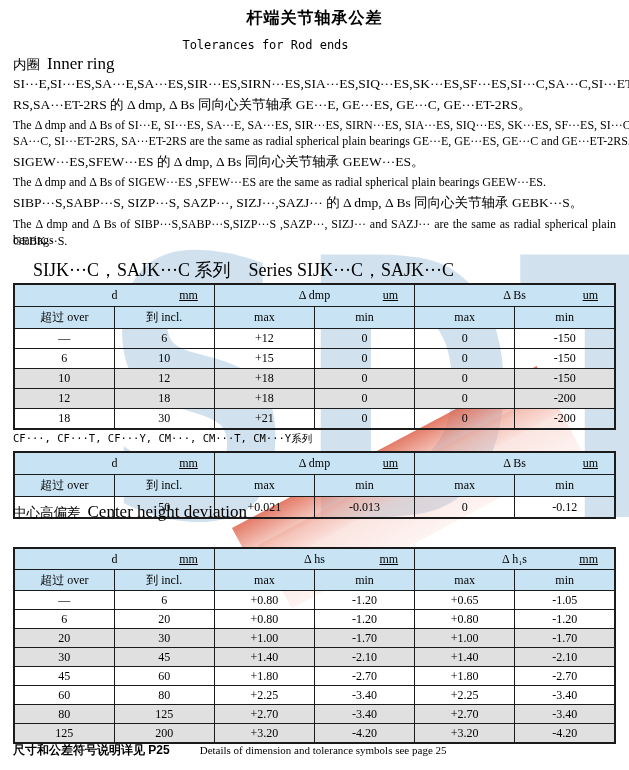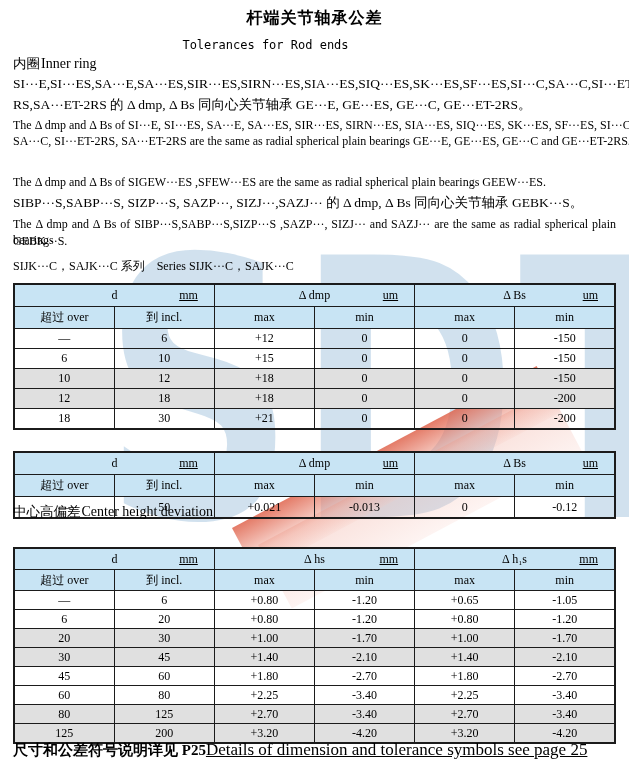--- a/index.html
+++ b/index.html
@@ -19,25 +19,25 @@
   
   .title{position:absolute;top:8px;left:0;width:629px;text-align:center;z-index:1;
          font-family:"Liberation Sans","DejaVu Sans",sans-serif;font-weight:bold;font-size:16px;letter-spacing:1px;}
   .subtitle{position:absolute;top:38px;left:0;width:531px;text-align:center;z-index:1;
          font-family:"DejaVu Sans Mono",monospace;font-size:12px;}
   .ln{position:absolute;left:13px;z-index:1;white-space:nowrap;}
   .zh{font-size:13.5px;line-height:19px;}
   .en{font-size:12px;line-height:16px;}
   .just{width:603px;white-space:normal;text-align:justify;text-align-last:justify;}
   .ir-zh,.ch-zh{font-size:13.5px;}
-  .ir-en,.ch-en{font-size:14px;margin-left:1px;}
-  .heading{font-size:12px;}
+  .ir-en,.ch-en{font-size:17px;margin-left:7px;}
+  .heading{font-size:18px;margin-left:20px;}
   .cf{font-family:"DejaVu Sans Mono",monospace;font-size:10.5px;}
-  .foot-zh{font-family:Liberation Serif, serif;font-weight:bold;font-size:15px;}
-  .foot-en{font-size:17px;text-decoration:underline;}
+  .foot-zh{font-family:Liberation Sans, sans-serif;font-weight:bold;font-size:12px;}
+  .foot-en{font-size:11px;margin-left:30px;}
   
   .tblmount{position:absolute;left:13px;z-index:1;}
   table.dtab{border-collapse:collapse;table-layout:fixed;width:603px;
          font-family:"Liberation Serif","DejaVu Serif",serif;font-size:12px;
          border:2px solid var(--border,#1b1b1b);}
   .dtab th,.dtab td{border:1px solid var(--border,#1b1b1b);text-align:center;
          padding:0;font-weight:normal;overflow:hidden;}
   .dtab th{background:var(--header_blue,#c8e4f4);height:21px;}
   .dtab td{height:19px;background:transparent;}
   .dtab tr.shade td{background:var(--row_gray,#e0e0e0);}
@@ -60,20 +60,21 @@
   <div class="subtitle">Tolerances for Rod ends</div>
 
   <div class="ln" style="top:54px">
     <span class="ir-zh">内圈</span><span class="ir-en">Inner ring</span>
   </div>
 
   <div class="ln zh" style="top:74px">SI···E,SI···ES,SA···E,SA···ES,SIR···ES,SIRN···ES,SIA···ES,SIQ···ES,SK···ES,SF···ES,SI···C,SA···C,SI···ET-2</div>
   <div class="ln zh" style="top:95px">RS,SA···ET-2RS 的 Δ dmp,  Δ Bs 同向心关节轴承 GE···E, GE···ES, GE···C, GE···ET-2RS。</div>
   <div class="ln en" style="top:117px">The  Δ dmp and  Δ Bs of SI···E, SI···ES, SA···E, SA···ES, SIR···ES, SIRN···ES, SIA···ES, SIQ···ES, SK···ES, SF···ES, SI···C,</div>
   <div class="ln en" style="top:133px">SA···C, SI···ET-2RS, SA···ET-2RS are the same as radial spherical plain bearings GE···E, GE···ES, GE···C and GE···ET-2RS.</div>
+  <div class="ln zh" style="top:152px">SIGEW···ES,SFEW···ES 的 Δ dmp,  Δ Bs 同向心关节轴承 GEEW···ES。</div>
   <div class="ln en" style="top:174px">The  Δ dmp and  Δ Bs of SIGEW···ES ,SFEW···ES are the same as radial spherical plain bearings GEEW···ES.</div>
   <div class="ln zh" style="top:193px">SIBP···S,SABP···S, SIZP···S, SAZP···, SIZJ···,SAZJ···  的 Δ dmp,  Δ Bs 同向心关节轴承 GEBK···S。</div>
   <div class="ln en just" style="top:216px">The Δ dmp and Δ Bs of SIBP···S,SABP···S,SIZP···S ,SAZP···, SIZJ··· and SAZJ··· are the same as radial spherical plain bearings</div>
   <div class="ln en" style="top:233px">GEBK···S.</div>
 
   <div class="ln heading" style="top:258px">SIJK···C，SAJK···C 系列　Series SIJK···C，SAJK···C</div>
   <div class="tblmount" style="top:283px">
       <table class="dtab t1">
         <tbody>
           <tr>
@@ -132,20 +133,21 @@
             <td>30</td>
             <td>+21</td>
             <td>0</td>
             <td>0</td>
             <td>-200</td>
           </tr>
         </tbody>
       </table>
     </div>
 
+  <div class="ln cf" style="top:432px">CF···, CF···T, CF···Y, CM···, CM···T, CM···Y系列</div>
   <div class="tblmount" style="top:451px">
       <table class="dtab t2">
         <tbody>
           <tr>
             <th colspan="2">
               <span class="grpwrap"><span class="gname">d</span><span class="gunit">mm</span></span>
             </th>
             <th colspan="2">
               <span class="grpwrap"><span class="gname">Δ dmp</span><span class="gunit">um</span></span>
             </th>

